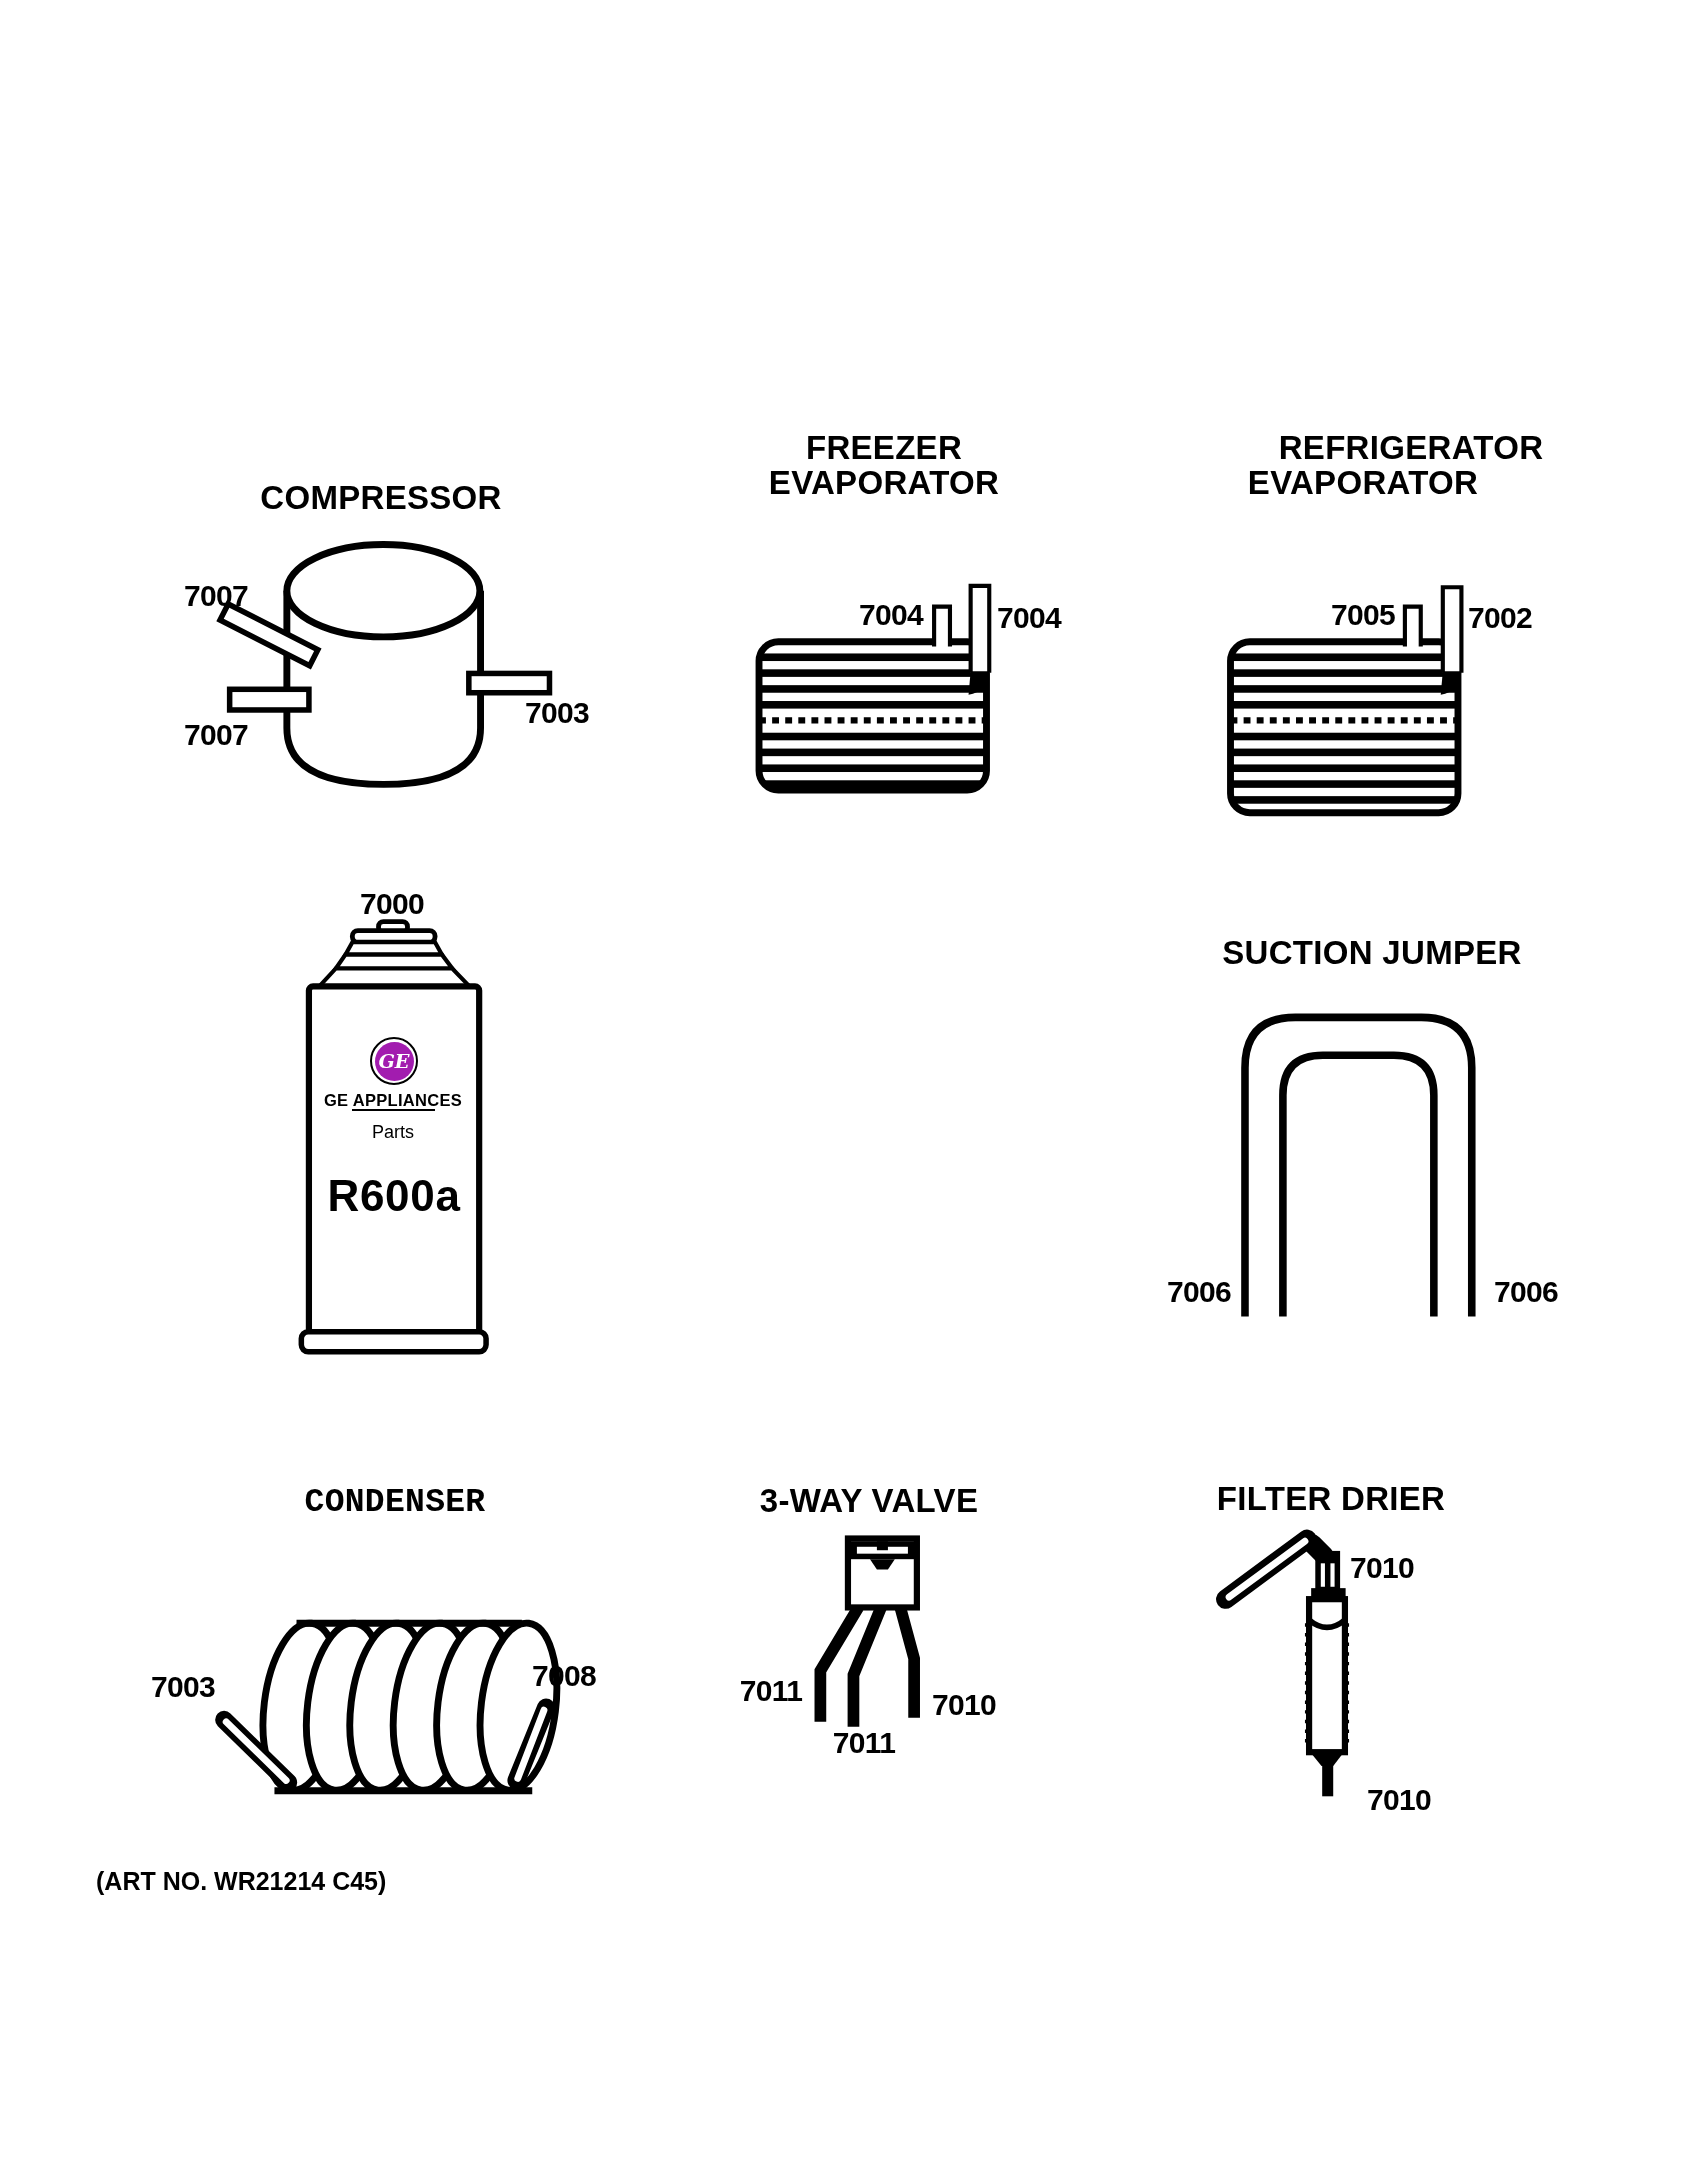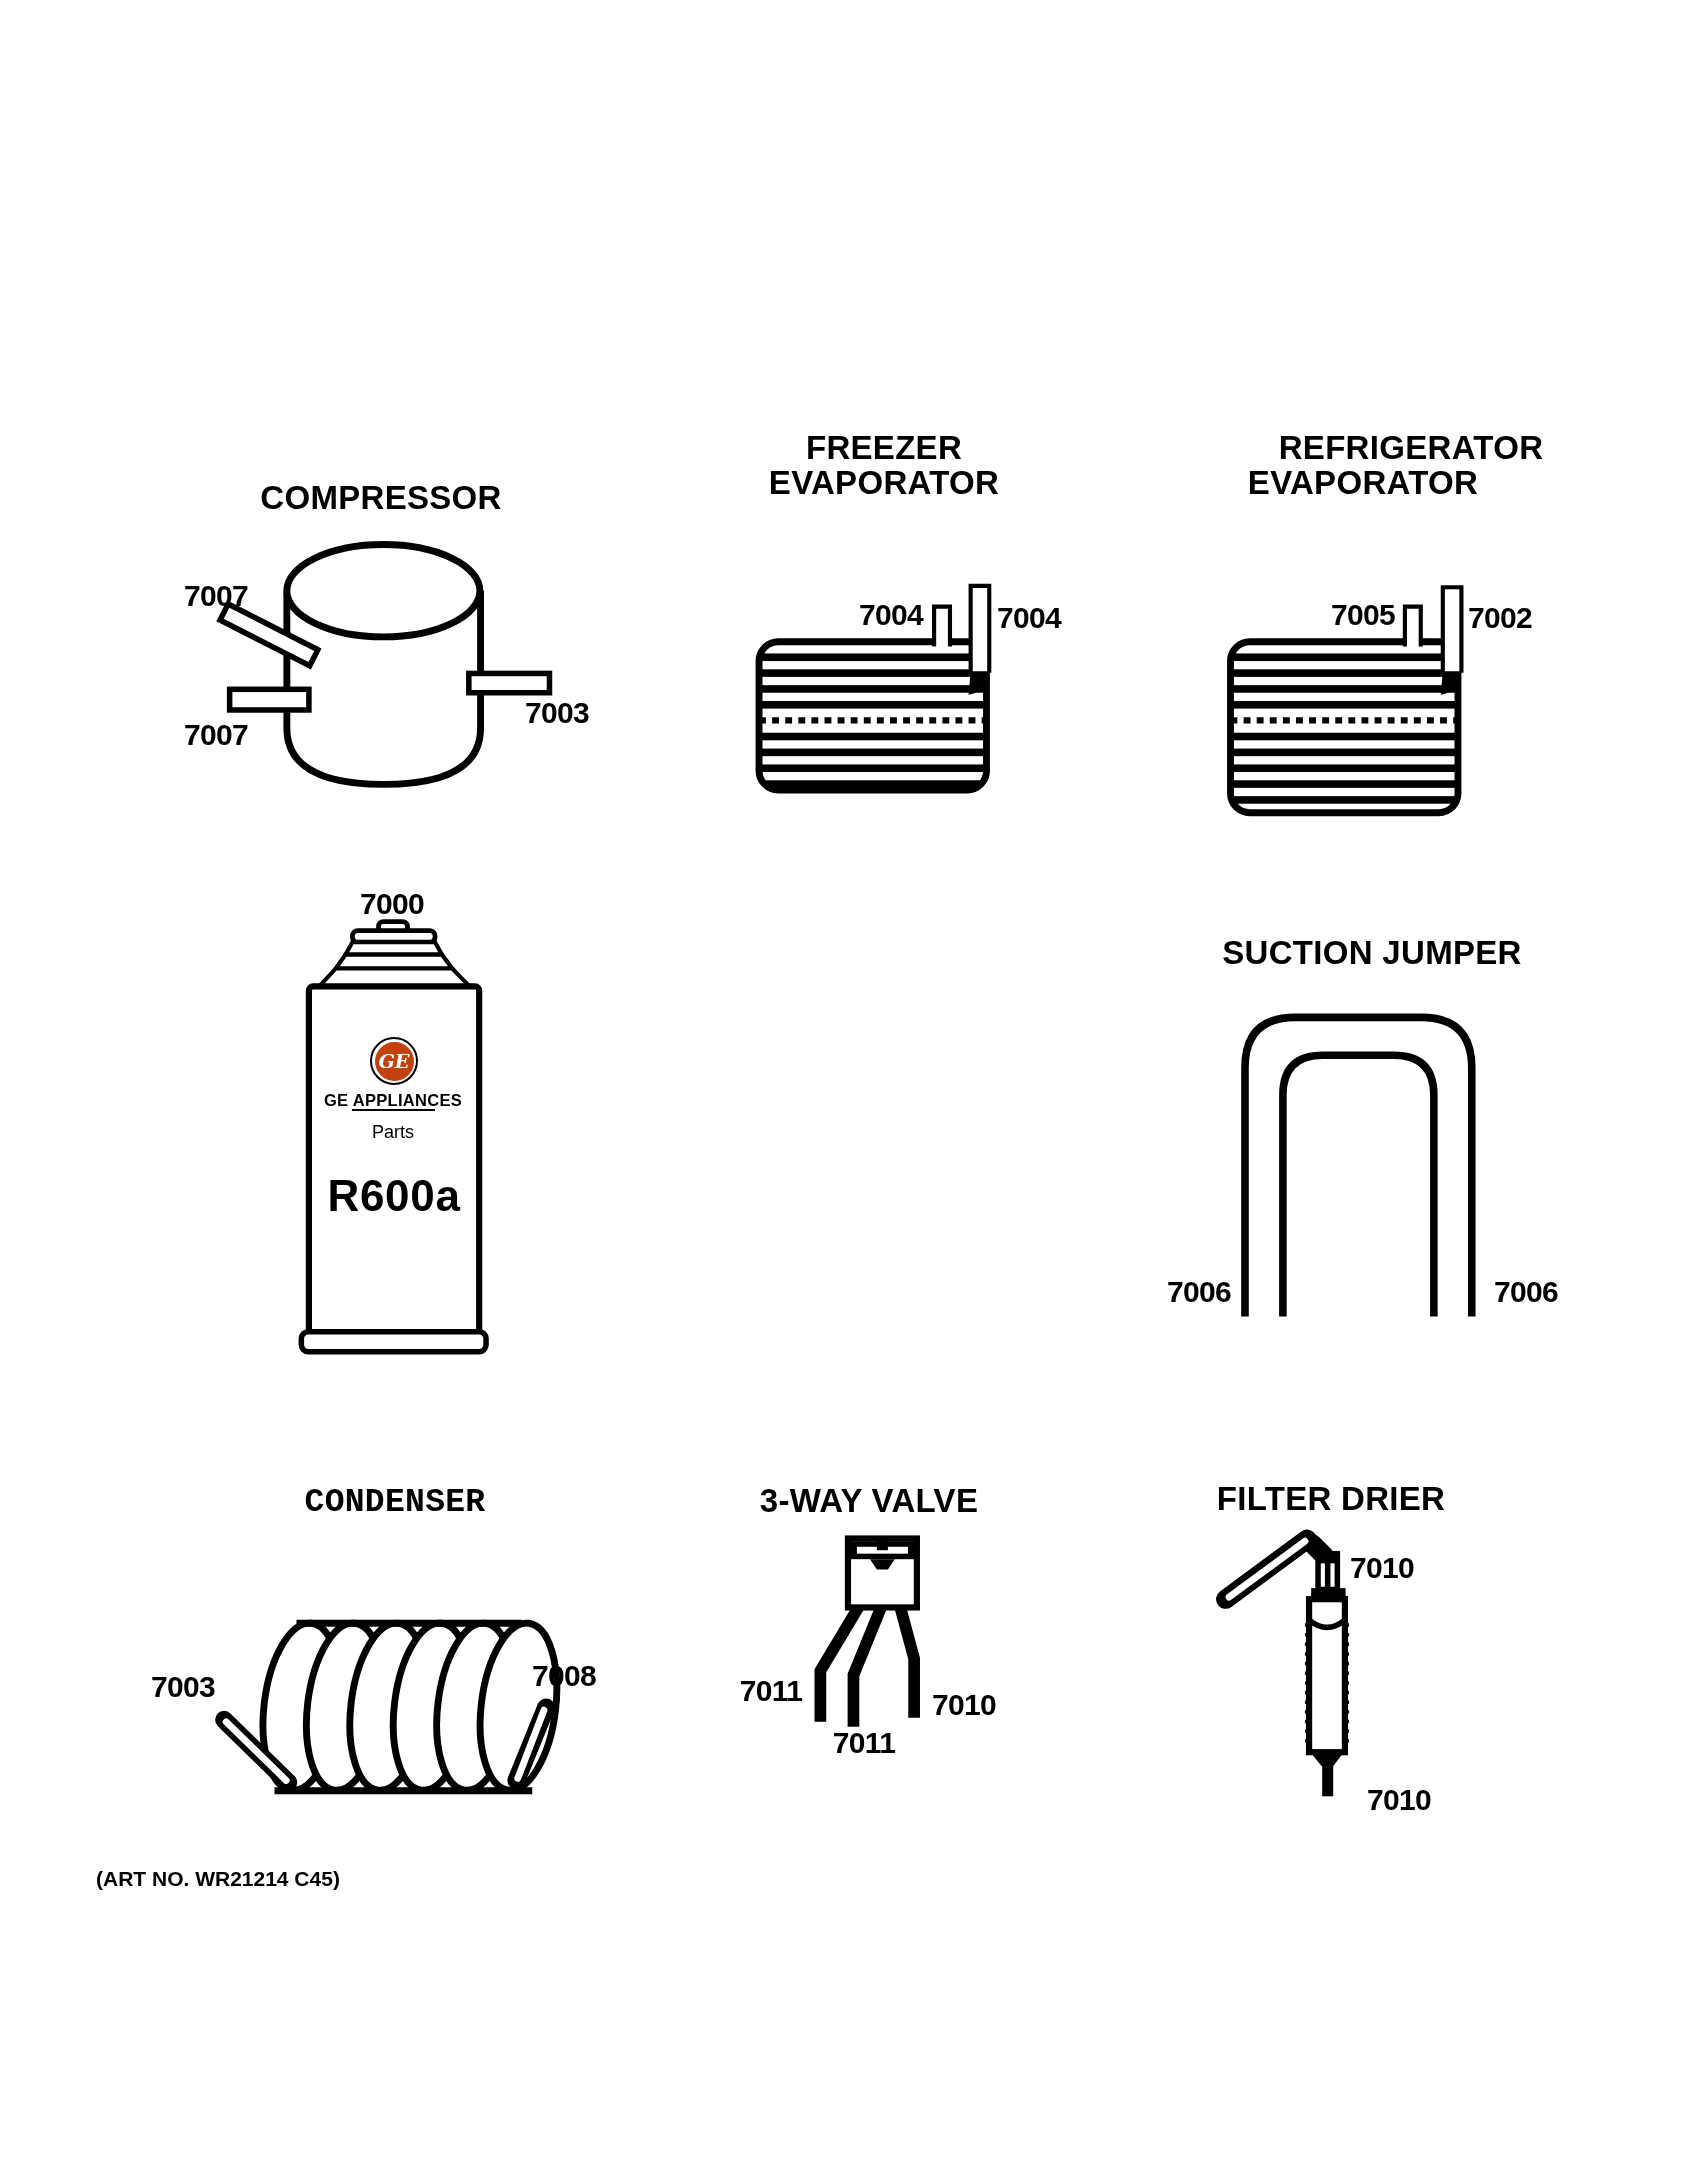--- a/index.html
+++ b/index.html
@@ -38,41 +38,41 @@
     font-size: 30px;
     line-height: 30px;
     letter-spacing: -0.7px;
     white-space: nowrap;
   }
   .artno {
     position: absolute;
     left: 96px;
     top: 1867px;
     font-weight: bold;
-    font-size: 21px;
+    font-size: 25px;
     white-space: nowrap;
   }
   .ge-logo {
     position: absolute;
     left: 370px;
     top: 1037px;
     width: 48px;
     height: 48px;
     box-sizing: border-box;
     border: 2.1px solid #000;
     border-radius: 50%;
     display: flex;
     align-items: center;
     justify-content: center;
   }
   .ge-logo-disc {
     width: 39px;
     height: 39px;
     border-radius: 50%;
-    background: #c2410c;
+    background: #a21caf;
     color: #fff;
     display: flex;
     align-items: center;
     justify-content: center;
     font-family: "DejaVu Serif", serif;
     font-style: italic;
     font-size: 19.3px;
     font-weight: bold;
   }
   .brand {

